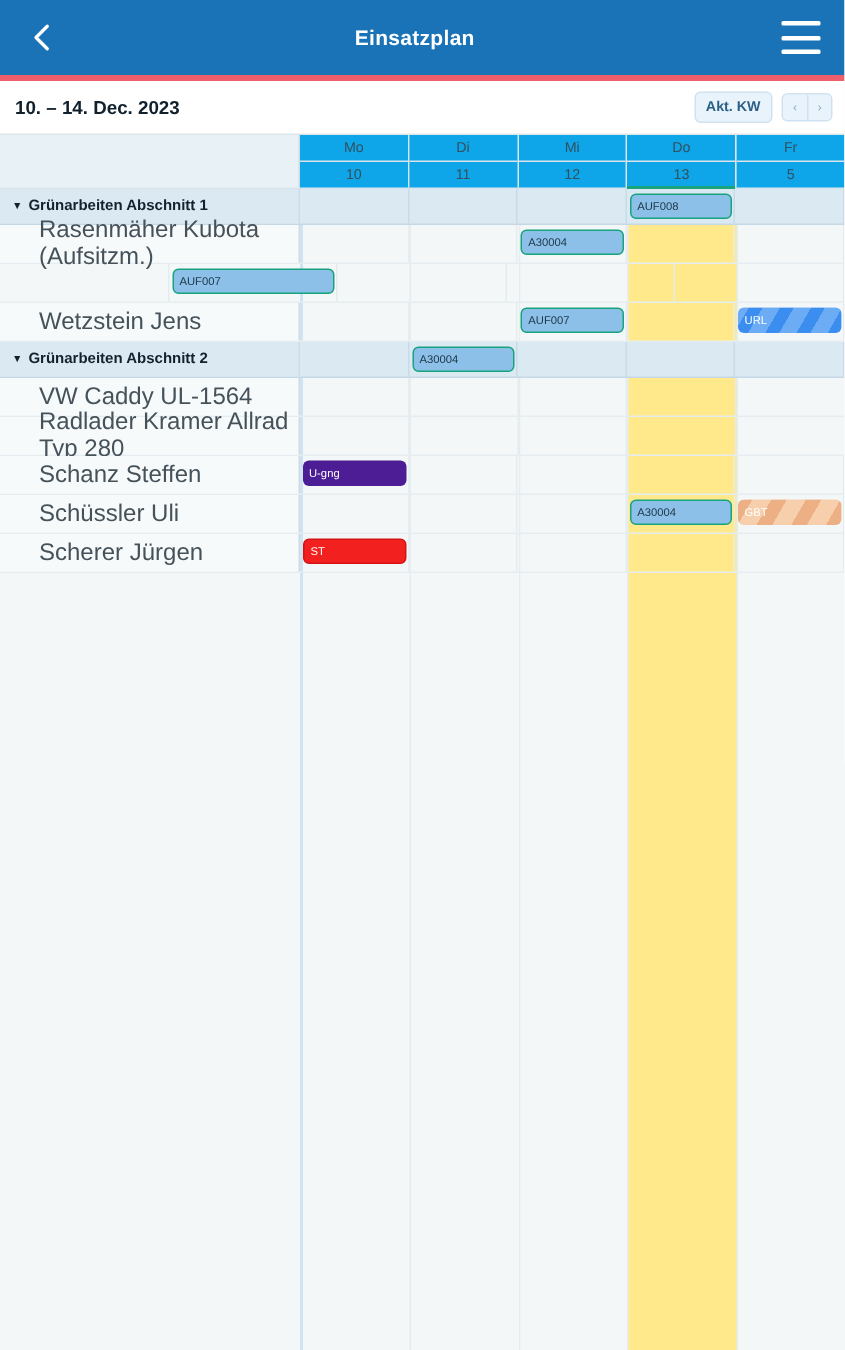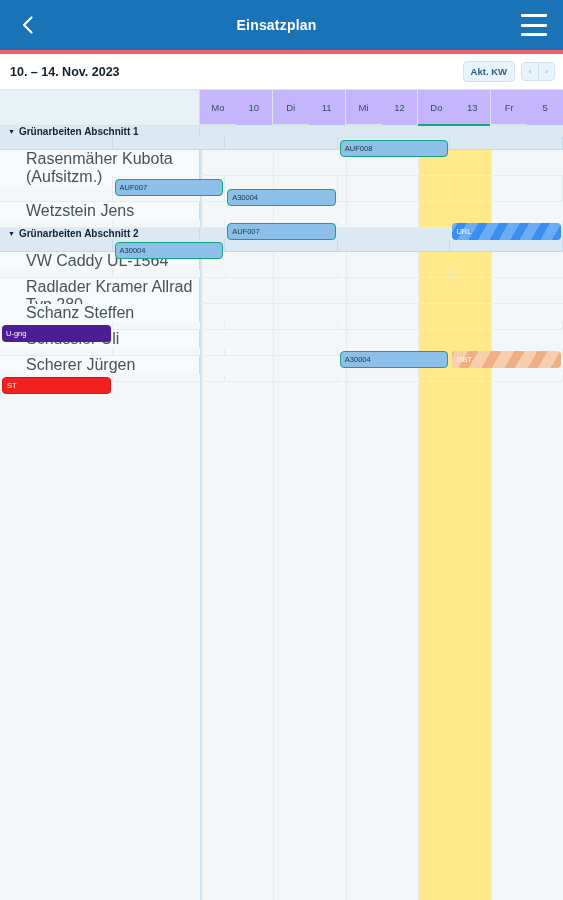--- a/index.html
+++ b/index.html
@@ -70,22 +70,22 @@
   }
   .nav-btn + .nav-btn { border-left: 1px solid #cfe2f1; }
 
   
   .sched { flex: 1 1 auto; position: relative; background: #f4f7f8; overflow: hidden; }
 
   .sched-head { display: flex; height: 36px; background: #e8f1f6; border-bottom: 1px solid #d7e3ea; }
   .head-corner { width: 200px; min-width: 200px; border-right: 1px solid #cddbe3; background: #e8f1f6; }
   .head-days { flex: 1 1 auto; display: flex; }
   .head-day {
-    flex: 1 1 0; display: flex; flex-direction: row;
-    border-right: 1px solid #dbe6ec; background: #c4b5fd;
+    flex: 1 1 0; display: flex; flex-direction: column;
+    border-right: 1px solid #dbe6ec; background: #0ea5e9;
   }
   .head-day:last-child { border-right: none; }
   .head-day.today { position: relative; }
   .head-day.today::after {
     content: ""; position: absolute; left: 0; right: 0; bottom: -1px;
     height: 2px; background: #1aa47c;
   }
   .hd-dow {
     flex: 1 1 0; display: flex; align-items: center; justify-content: center;
     font-size: 9.5px; color: #33505f; border-bottom: 1px solid #dbe6ec;
@@ -101,21 +101,21 @@
   .col-bg { position: absolute; top: 0; bottom: 0; left: 200px; right: 0; display: flex; }
   .col-bg .col {
     flex: 1 1 0; border-right: 1px solid #e4ecf0; background: #f4f7f8;
   }
   .col-bg .col:last-child { border-right: none; }
   .col-bg .col.today { background: #ffe98a; }
   .col-bg .col.first { border-left: 2px solid #cfe3f0; }
 
   .rows { position: relative; z-index: 2; }
 
-  .row { display: flex; height: 26px; border-bottom: 1px solid #e6edf1; flex-direction: column; }
+  .row { display: flex; height: 26px; border-bottom: 1px solid #e6edf1; }
   .row.group { height: 24px; background: #dbe9f2; border-bottom: 1px solid #c5d8e5; }
 
   .row-label {
     width: 200px; min-width: 200px;
     display: flex; align-items: center;
     font-size: 16px; color: #46525a;
     padding-left: 26px;
     background: #f7fafb;
     border-right: 1px solid #cddbe3;
   }
@@ -170,21 +170,21 @@
     <div class="menu-icon">
       <i></i>
         <i></i>
         <i></i>
     </div>
   </div>
 
   <div class="accent-bar"></div>
 
   <div class="toolbar">
-    <div class="range-label">10. – 14. Nov. 2023</div>
+    <div class="range-label">10. – 14. Dec. 2023</div>
     <div class="toolbar-spacer"></div>
     <button class="kw-btn">Akt. KW</button>
     <div class="nav-pair">
       <div class="nav-btn">‹</div>
       <div class="nav-btn">›</div>
     </div>
   </div>
 
   <div class="sched">
 

